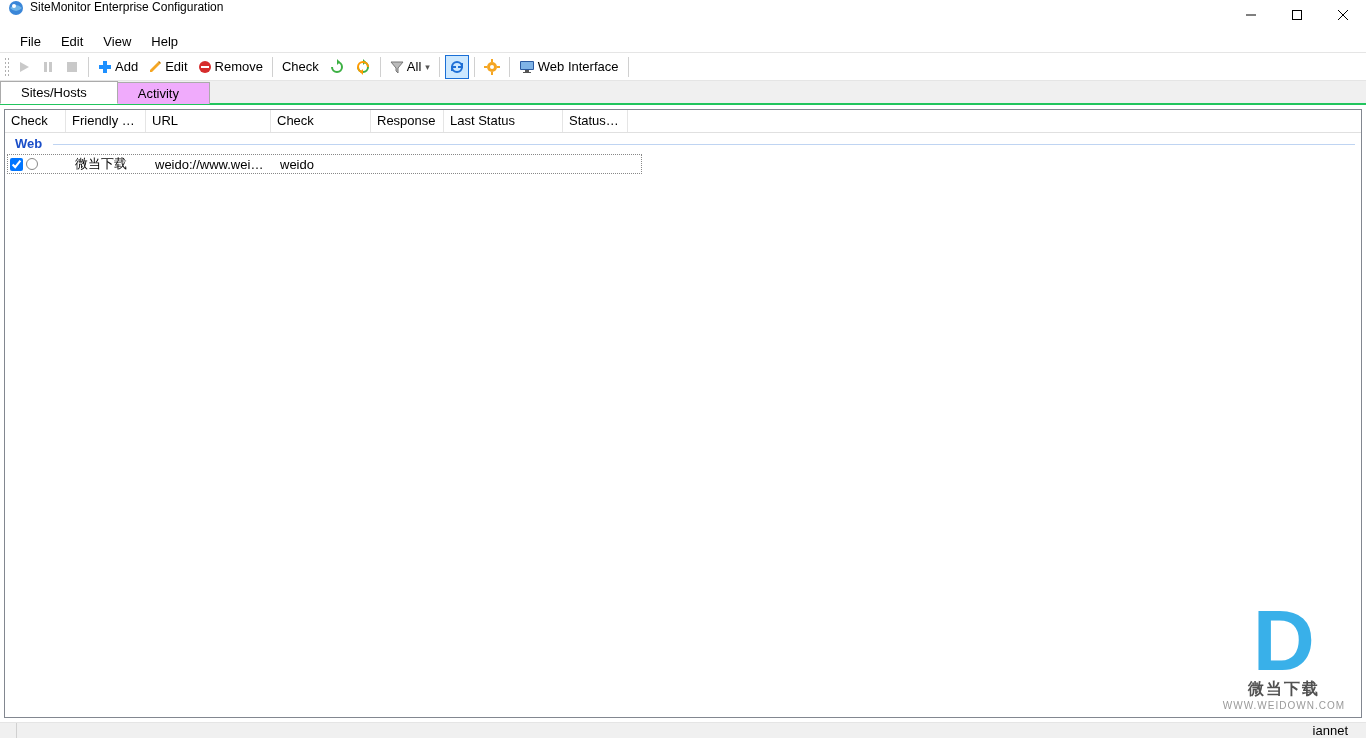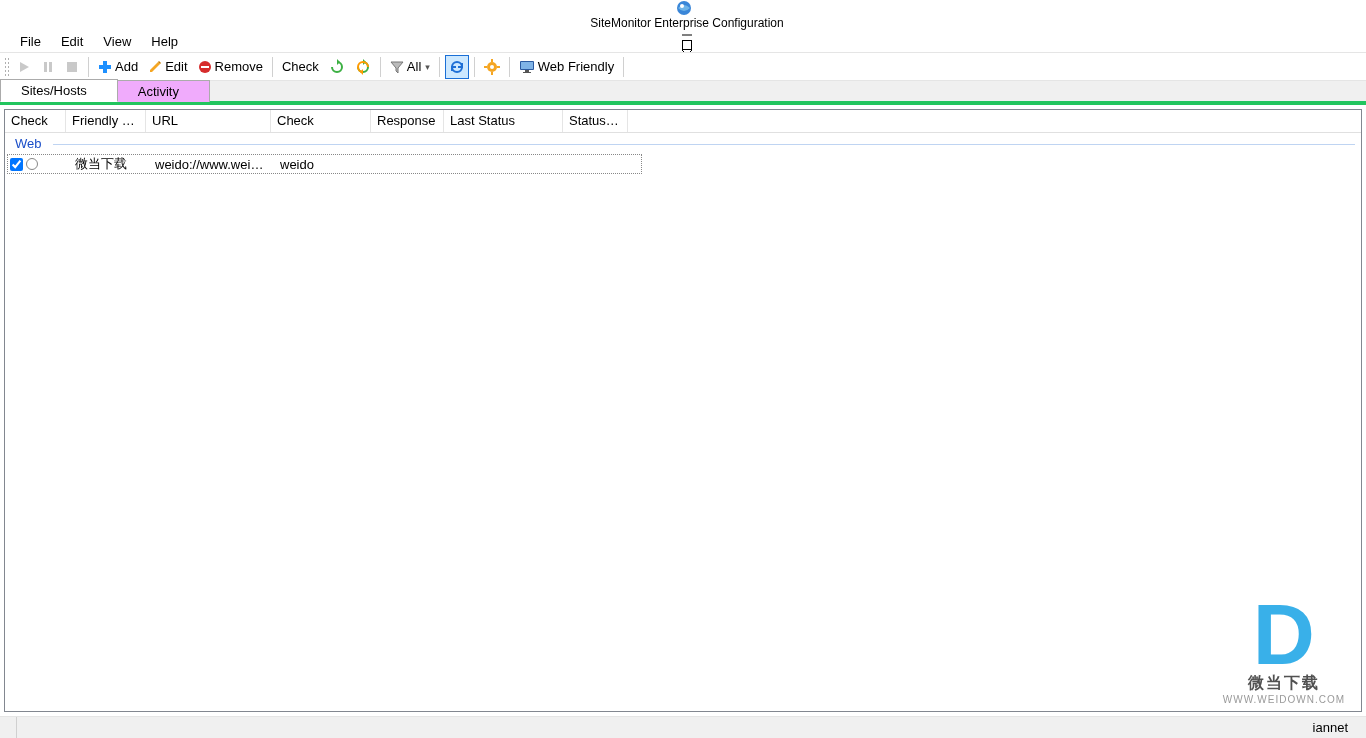--- a/index.html
+++ b/index.html
@@ -11,24 +11,22 @@
     height: 738px;
     overflow: hidden;
     display: flex;
     flex-direction: column;
   }
   
   .titlebar {
     height: 30px;
     background: #fff;
     display: flex;
-    align-items: center;
     padding-left: 8px;
     border-bottom: 1px solid #fff;
-    flex-direction: column;
   }
   .titlebar .app-icon { width: 16px; height: 16px; margin-right: 6px; }
   .titlebar .title { font-size: 12px; color: #000; flex: 0 0 auto; }
   .titlebar .spacer { flex: 1; }
   .titlebar .winbtn {
     width: 46px; height: 30px; display: flex; align-items: center; justify-content: center;
     color: #000;
   }
   
   .menubar {
@@ -64,21 +62,21 @@
   .tool.disabled { opacity: 0.45; pointer-events: none; }
   .sep { width: 1px; height: 20px; background: #d0d0d0; margin: 0 3px; }
   .dotgrip { width: 5px; height: 20px; background-image: radial-gradient(#b0b0b0 1px, transparent 1px); background-size: 3px 4px; margin-right: 2px; }
   .dd { font-size: 9px; color: #555; margin-left: 1px; }
   
   .tabstrip {
     height: 24px;
     background: #f0f0f0;
     display: flex;
     align-items: flex-end;
-    border-bottom: 4px solid #22c55e;
+    border-bottom: 2px solid #22c55e;
     padding-left: 0;
   }
   .tab {
     padding: 3px 30px 3px 20px;
     font-size: 13px;
     border: 1px solid #ababab;
     border-bottom: none;
     background: #f0abfc;
     margin-right: -1px;
     position: relative;
@@ -123,20 +121,21 @@
   .c-url   { width: 125px; }
   .c-match { width: 100px; }
   .c-resp  { width: 73px; }
   .c-last  { width: 119px; }
   .c-status{ width: 65px; }
   .group-row {
     padding: 3px 10px;
     color: #1a4ec8;
     font-size: 13px;
     position: relative;
+    font-weight: bold;
   }
   .group-row .line {
     position: absolute;
     top: 50%;
     left: 48px;
     right: 6px;
     height: 1px;
     background: #bfd4f2;
   }
   .data-row {
@@ -153,21 +152,21 @@
     white-space: nowrap;
     overflow: hidden;
     text-overflow: ellipsis;
   }
   .data-row .c-check { display: flex; align-items: center; gap: 3px; padding-left: 2px; }
   .status-dot {
     width: 12px; height: 12px; border: 1px solid #888; border-radius: 50%; background: #fff;
   }
   
   .statusbar {
-    height: 22px;
+    height: 16px;
     border-top: 1px solid #e5e5e5;
     display: flex;
     align-items: center;
     justify-content: flex-end;
     padding: 0 18px 0 8px;
     font-size: 13px;
     background: #f0f0f0;
     position: relative;
   }
   .statusbar::before {
@@ -338,21 +337,21 @@
 
   <span class="sep"></span>
 
   <div class="tool">
     <svg width="16" height="16">
         <rect x="1" y="2" width="14" height="9" rx="1" fill="#2b5aa0"></rect>
         <rect x="2" y="3" width="12" height="7" fill="#7fb3e6"></rect>
         <rect x="6" y="11" width="4" height="2" fill="#555"></rect>
         <rect x="4" y="13" width="8" height="1" fill="#555"></rect>
       </svg>
-    <span>Web Friendly</span>
+    <span>Web Interface</span>
   </div>
 
   <span class="sep"></span>
 </div>
 
 <div class="tabstrip">
   <div class="tab active">Sites/Hosts</div>
   <div class="tab">Activity</div>
 </div>
 

